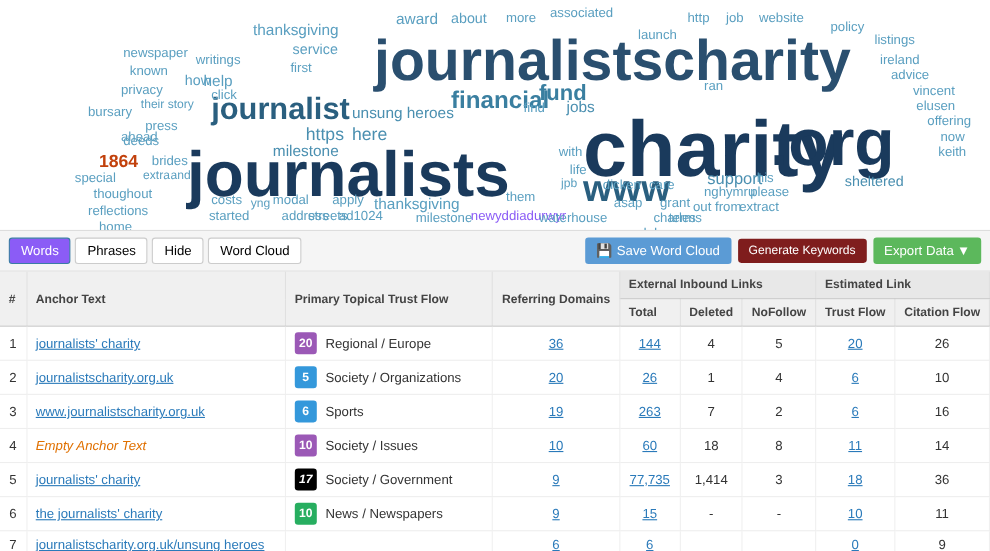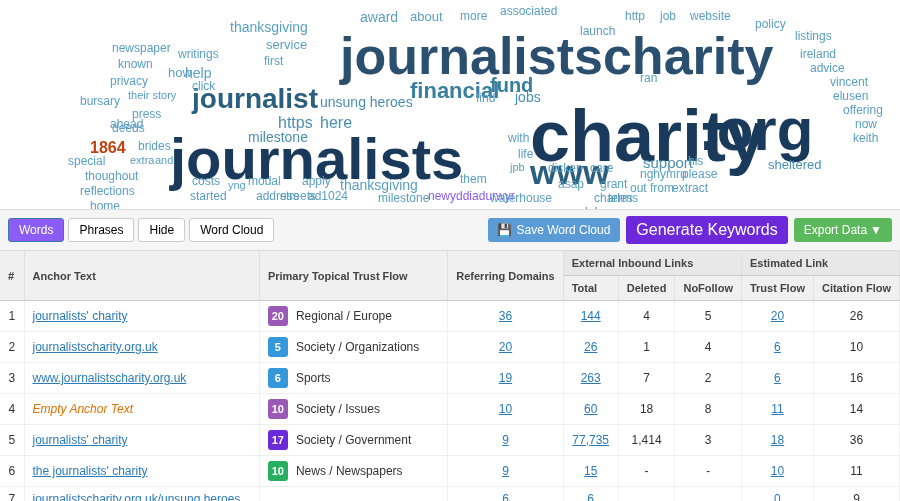--- a/index.html
+++ b/index.html
@@ -55,27 +55,27 @@
       border: none;
       padding: 5px 10px;
       border-radius: 3px;
       cursor: pointer;
       font-size: 12px;
       display: flex;
       align-items: center;
       gap: 4px;
     }
     .btn-generate {
-      background: #6d28d9;
+      background: #7f1d1d;
       color: #fff;
       border: none;
       padding: 5px 10px;
       border-radius: 3px;
       cursor: pointer;
-      font-size: 16px;
+      font-size: 11px;
     }
     .btn-export {
       background: #5cb85c;
       color: #fff;
       border: none;
       padding: 5px 10px;
       border-radius: 3px;
       cursor: pointer;
       font-size: 12px;
       display: flex;
@@ -337,21 +337,21 @@
         <td class="col-deleted center">18</td>
         <td class="col-nofollow center">8</td>
         <td class="col-trust center"><a href="#">11</a></td>
         <td class="col-citation center">14</td>
       </tr>
       <tr>
         <td class="col-num center">5</td>
         <td class="col-anchor"><a href="#">journalists' charity</a></td>
         <td class="col-topical">
           <div class="topical-cell">
-            <span class="badge" style="background: #6d28d9;">17</span>
+            <span class="badge" style="background: #000000; font-style: italic;">17</span>
             <span>Society / Government</span>
           </div>
         </td>
         <td class="col-referring center"><a href="#">9</a></td>
         <td class="col-total center"><a href="#">77,735</a></td>
         <td class="col-deleted center">1,414</td>
         <td class="col-nofollow center">3</td>
         <td class="col-trust center"><a href="#">18</a></td>
         <td class="col-citation center">36</td>
       </tr>

